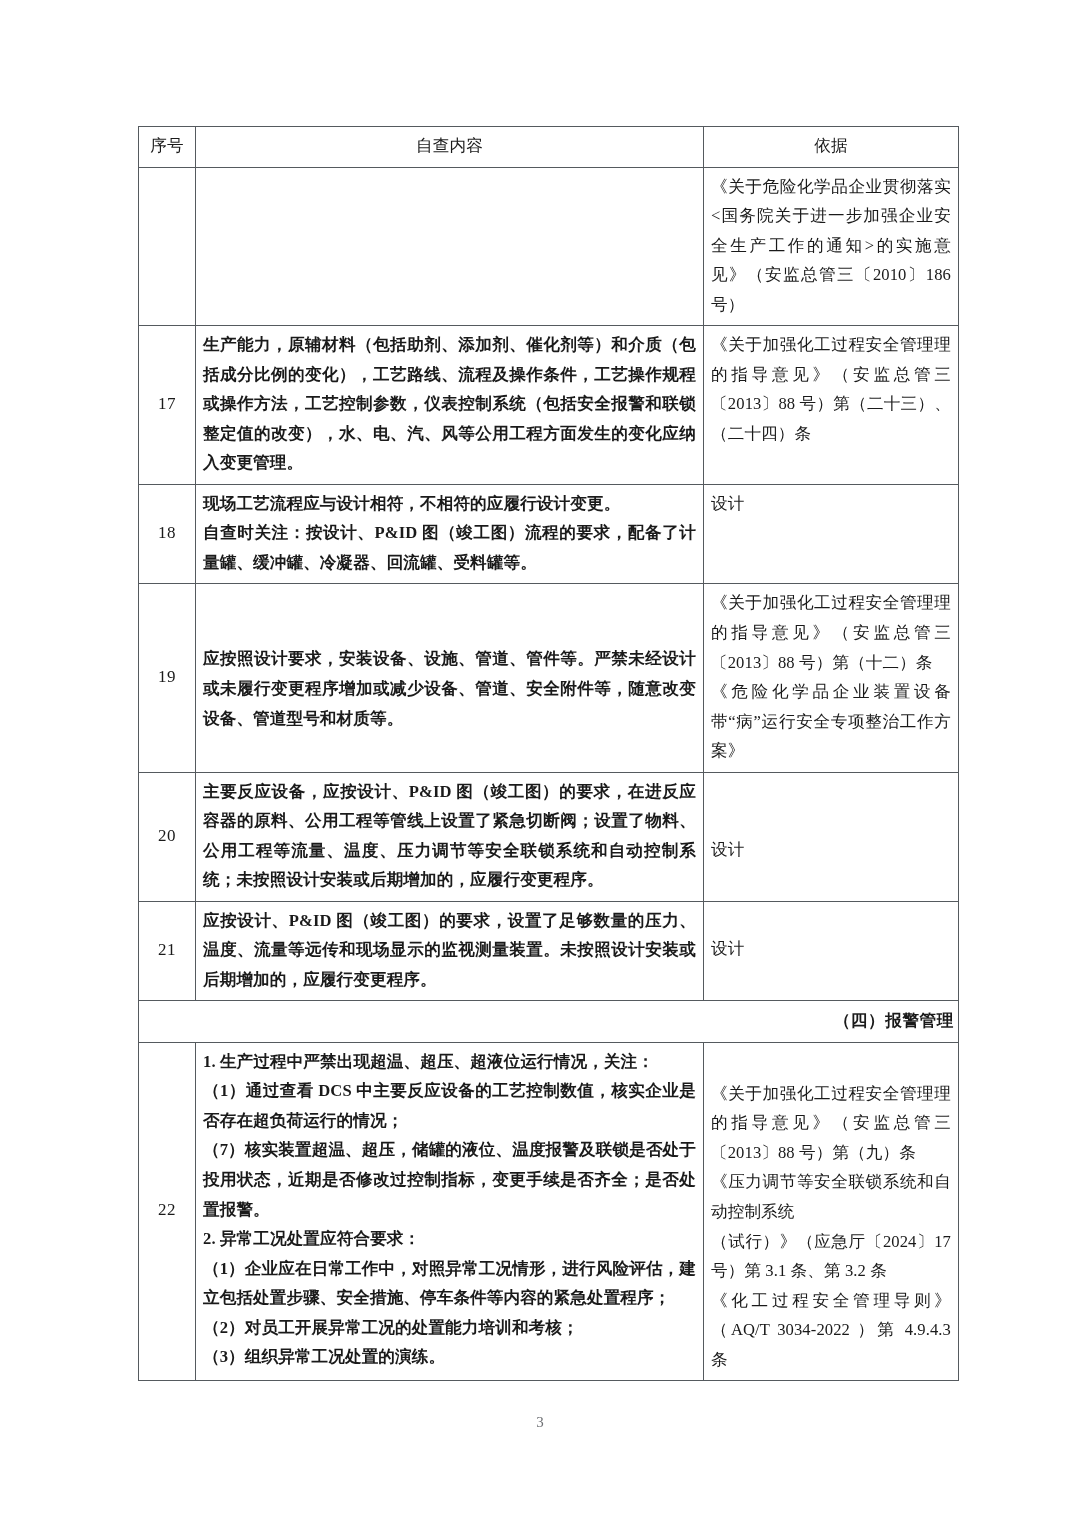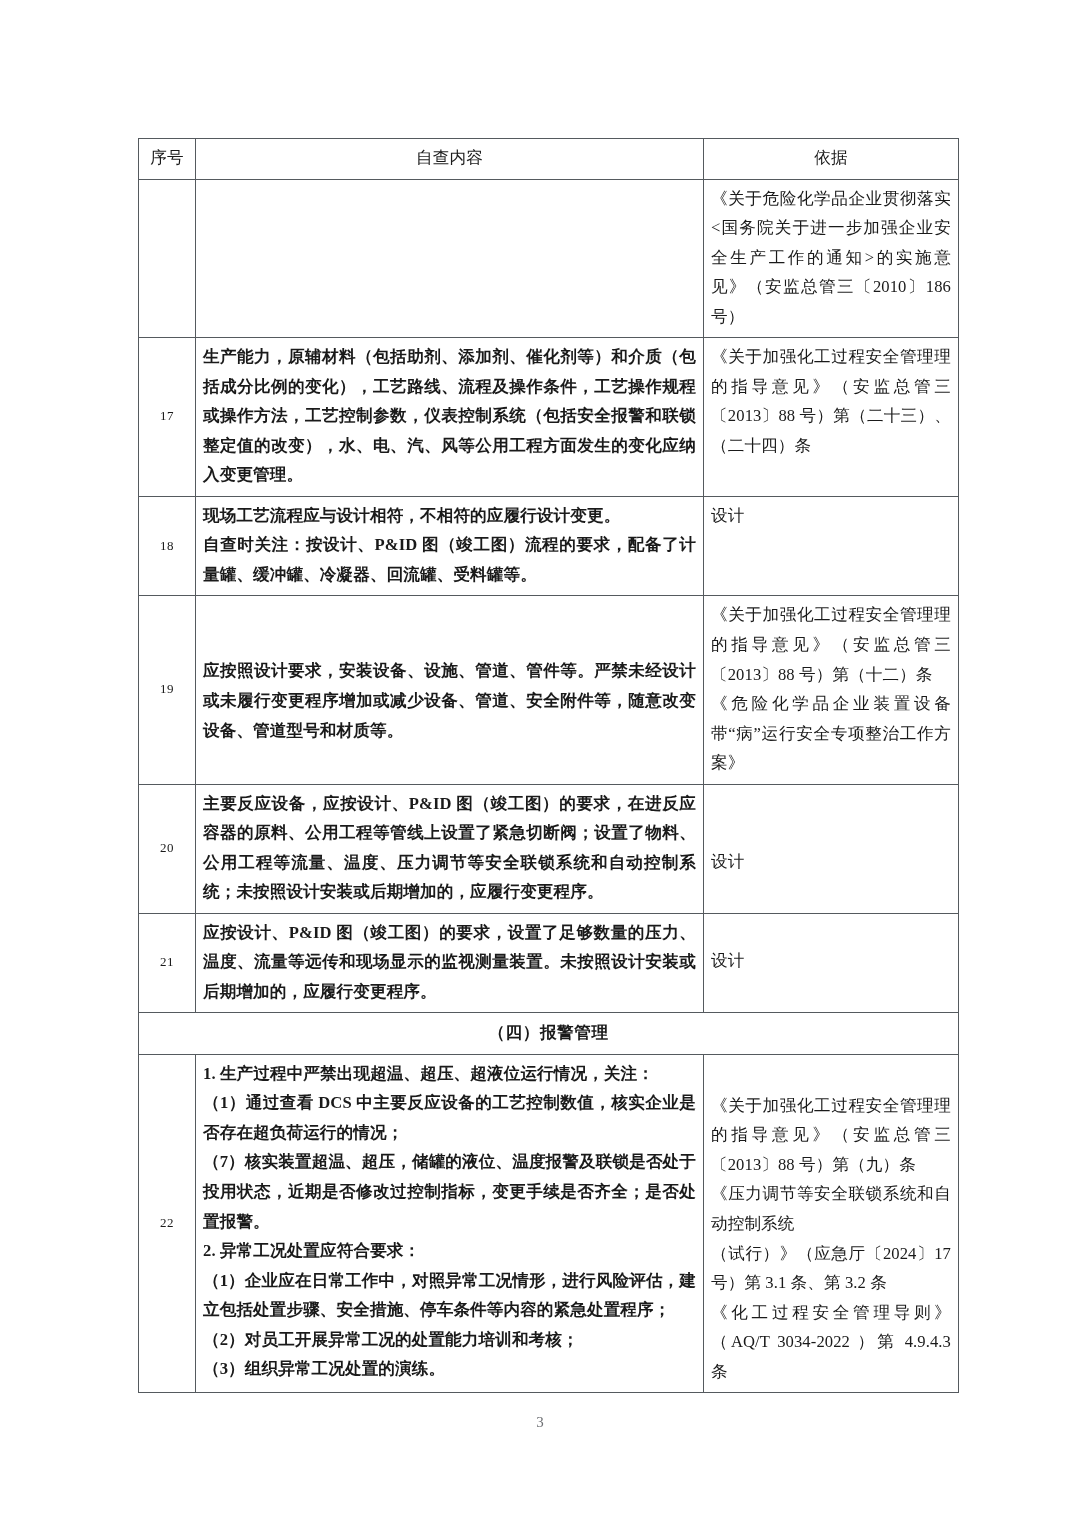--- a/index.html
+++ b/index.html
@@ -23,21 +23,20 @@
     height: 1527px;
     background: #fff;
   }
   .doc-table {
     position: absolute;
     left: 138px;
     top: 126px;
     width: 820px;
     border-collapse: collapse;
     table-layout: fixed;
-    margin-top: 12px;
   }
   .doc-table td, .doc-table th {
     border: 1px solid #555a5e;
     vertical-align: top;
     padding: 4px 7px 6px 7px;
     font-weight: normal;
     font-size: 16.6px;
     line-height: 1.78;
     letter-spacing: 0.1px;
   }
@@ -50,31 +49,31 @@
     vertical-align: middle;
     font-weight: bold;
     font-size: 17.5px;
     padding: 7px 4px 8px 4px;
     line-height: 1.3;
     letter-spacing: 1px;
   }
   td.no {
     text-align: center;
     vertical-align: middle;
-    font-size: 13px;
+    font-size: 17px;
     letter-spacing: 0.5px;
   }
   td.body { text-align: justify; text-justify: inter-ideograph; font-weight: bold; }
   td.basis {
     text-align: justify;
     text-justify: inter-ideograph;
     vertical-align: top;
   }
   td.section {
-    text-align: center;
+    text-align: right;
     vertical-align: middle;
     font-weight: bold;
     font-size: 16.6px;
     padding: 5px 4px 6px 4px;
     letter-spacing: 0.6px;
   }
   .p { margin: 0; }
   .p + .p { margin-top: 0; }
   .empty-cell { height: 128px; }
   .page-number {

